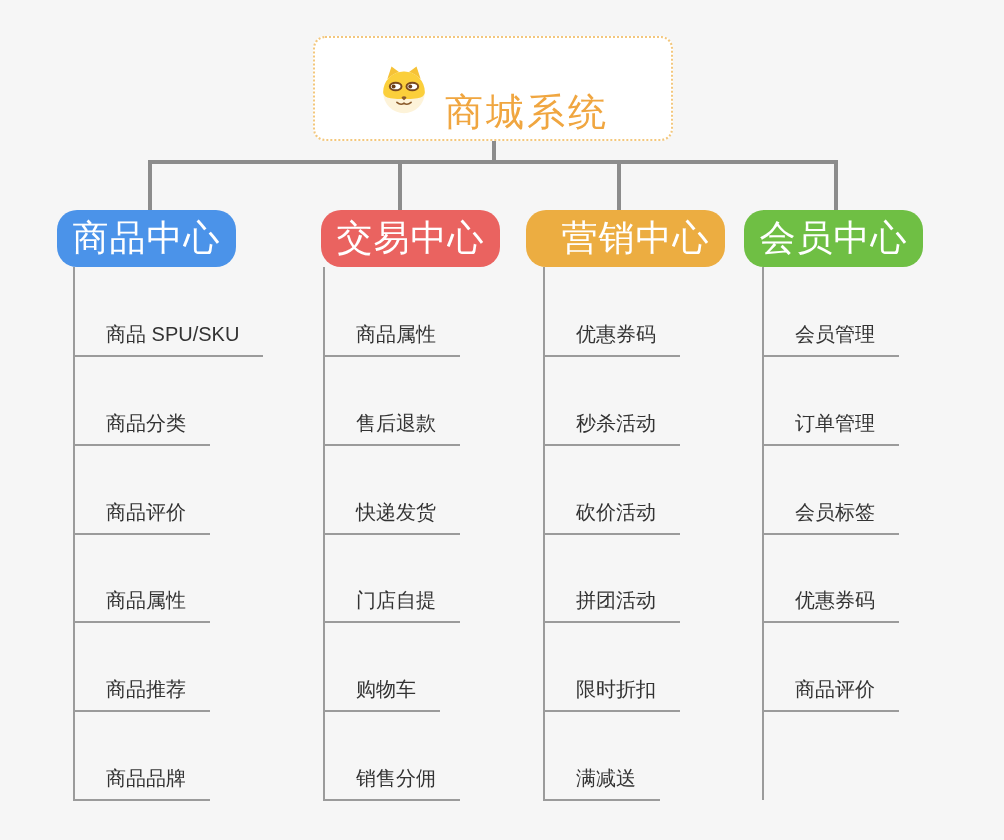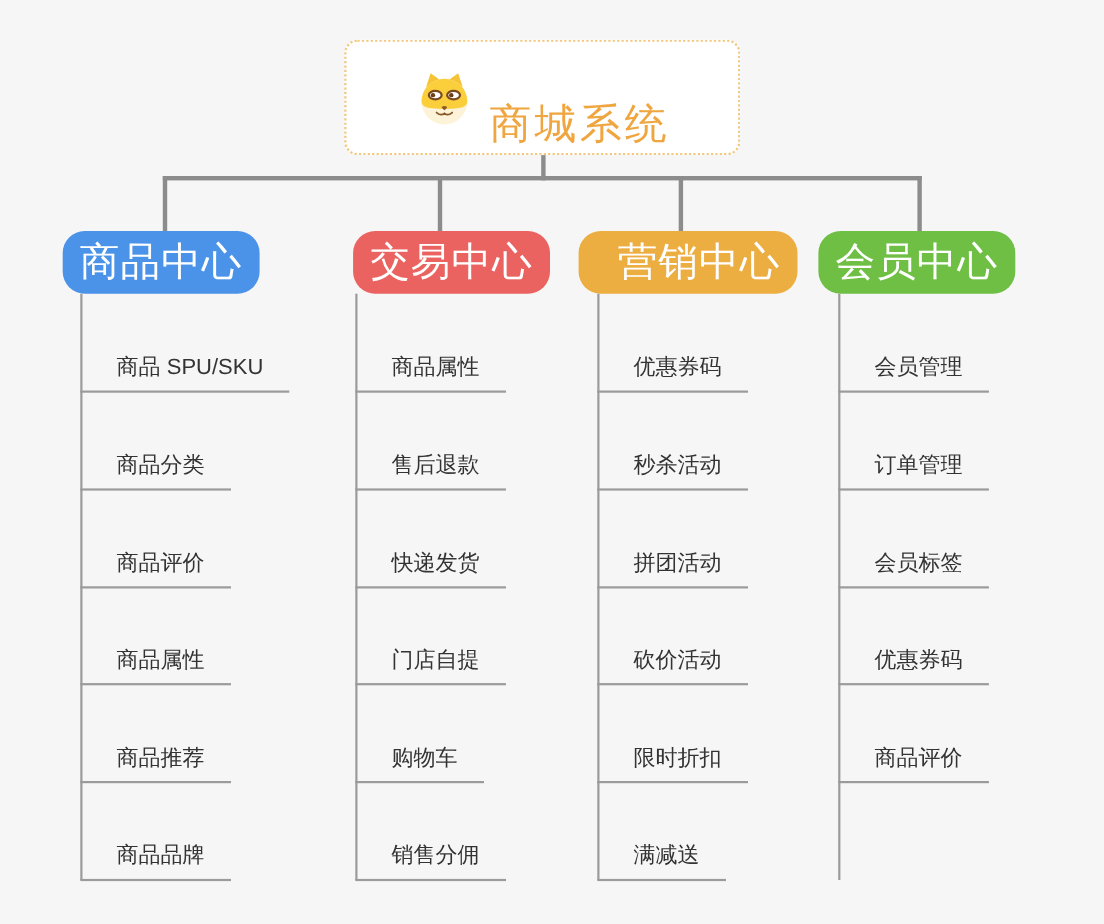--- a/index.html
+++ b/index.html
@@ -143,22 +143,22 @@
     <div class="leaf">售后退款</div>
     <div class="leaf">快递发货</div>
     <div class="leaf">门店自提</div>
     <div class="leaf">购物车</div>
     <div class="leaf">销售分佣</div>
   </div>
 
   <div class="col col-3">
     <div class="leaf">优惠券码</div>
     <div class="leaf">秒杀活动</div>
+    <div class="leaf">砍价活动</div>
     <div class="leaf">拼团活动</div>
-    <div class="leaf">砍价活动</div>
     <div class="leaf">限时折扣</div>
     <div class="leaf">满减送</div>
   </div>
 
   <div class="col col-4">
     <div class="leaf">会员管理</div>
     <div class="leaf">订单管理</div>
     <div class="leaf">会员标签</div>
     <div class="leaf">优惠券码</div>
     <div class="leaf">商品评价</div>

